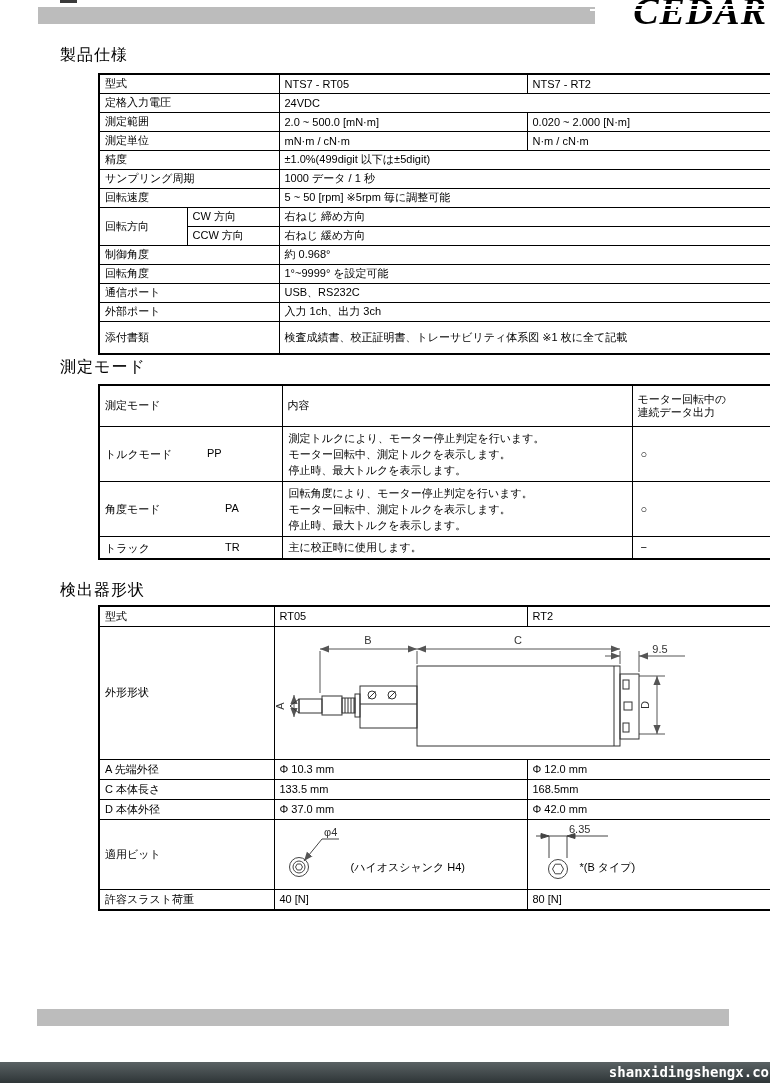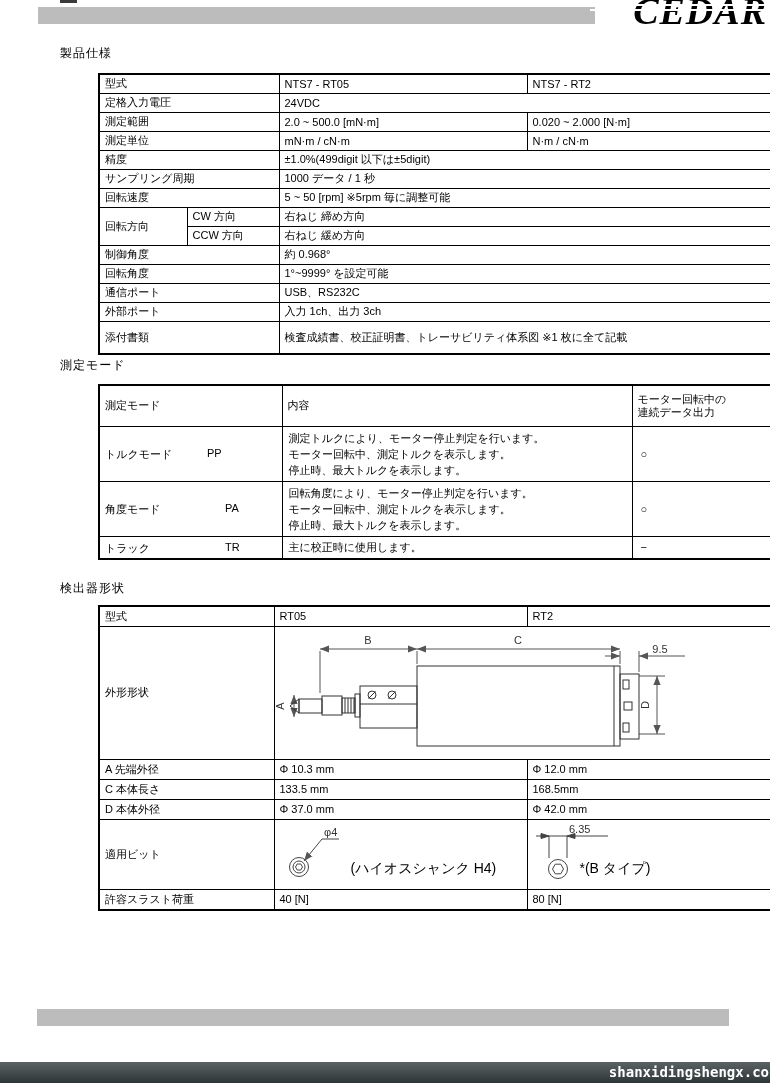--- a/index.html
+++ b/index.html
@@ -8,28 +8,28 @@
     overflow:hidden; color:#000;
     font-family:"Liberation Sans","DejaVu Sans",sans-serif;
   }
   .frag { position:absolute; left:60px; top:0; width:17px; height:3px; background:#3a3a3a; }
   .hbar { position:absolute; left:38px; top:7px; width:557px; height:17px; background:#bcbcbc; }
   .logo {
     position:absolute; right:3px; top:-11px; font-family:"Liberation Serif","DejaVu Serif",serif;
     font-style:italic; font-weight:bold; font-size:38px; letter-spacing:1px; color:#000;
   }
   .logo-stripe { position:absolute; right:0; width:180px; height:2px; background:#fff; }
-  .heading { position:absolute; left:60px; font-size:12px; letter-spacing:1px;text-align:right; }
+  .heading { position:absolute; left:60px; font-size:16px; letter-spacing:1px;text-align:right; }
   table.t { position:absolute; border-collapse:collapse; table-layout:fixed; border:2px solid #000;margin-left:41px; }
   table.t td { border:1px solid #000; font-size:11px; padding:1px 5px; vertical-align:middle; overflow:hidden; }
   .pre { white-space:pre-line; line-height:13px; }
   .desc { white-space:pre-line; line-height:16px; padding:2px 6px !important; }
   .circ { font-size:13px; padding-left:8px !important; }
   td.noPad { padding:0 !important; position:relative; }
-  .bit-note { position:absolute; font-size:14px; }
+  .bit-note { position:absolute; font-size:11px; }
   .fbar { position:absolute; left:37px; top:1009px; width:692px; height:17px; background:#bcbcbc; }
   .company { position:absolute; left:0; top:1028px; width:706px; text-align:right; font-size:11px; }
   .wmbar { position:absolute; left:0; top:1062px; width:770px; height:21px;
            background:linear-gradient(#5a6264,#2e3537); }
   .wm { position:absolute; right:1px; top:1064px; font-family:"DejaVu Sans Mono","Liberation Mono",monospace;
         font-size:14px; font-weight:bold; color:#fff; }
   svg text { font-family:"Liberation Sans","DejaVu Sans",sans-serif; font-size:11px; fill:#333; stroke:none; }
   svg .dim { stroke:#555; }
   svg .shape { stroke:#333; }
 </style>

